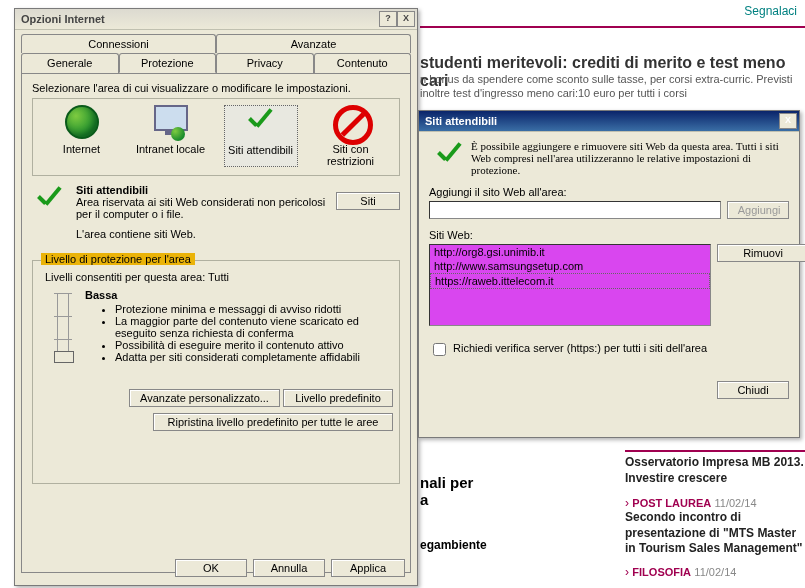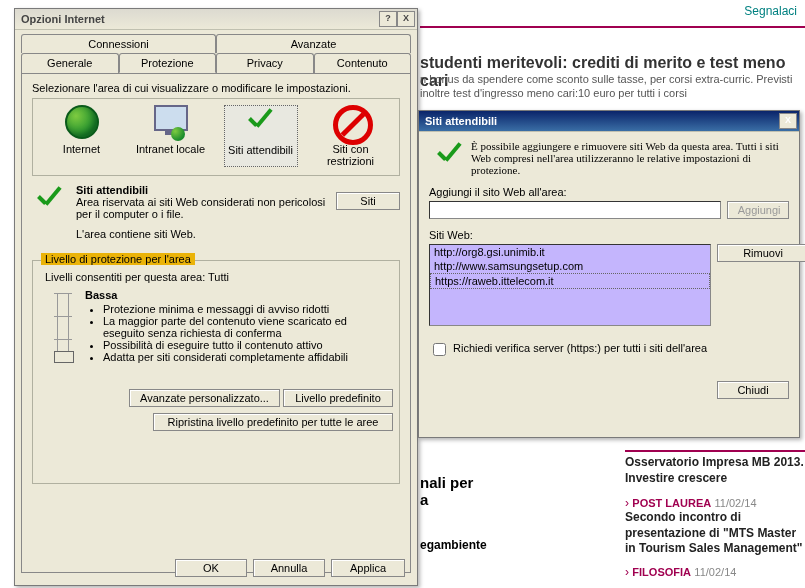--- a/index.html
+++ b/index.html
@@ -71,25 +71,25 @@
 
   .wbtn { background:#ece9d8; border:1px solid #888; padding:2px 10px; font-size:11px; min-width:60px; text-align:center; box-shadow: 1px 1px 0 #fff inset; }
   .wbtn.wide { min-width:130px; }
   .wbtn:disabled, .wbtn.disabled { color:#999; }
 
   .bottom-btns { position:absolute; right:12px; bottom:8px; display:flex; gap:6px; }
   .slider { width:10px; height:70px; border-left:1px solid #999; border-right:1px solid #999; position:relative; margin:4px 12px 0 18px; float:left; }
   .slider .thumb { position:absolute; left:-4px; bottom:0; width:18px; height:10px; background:#ece9d8; border:1px solid #666; }
   .slider .tick { position:absolute; left:-4px; width:18px; height:1px; background:#999; }
   .level-text { margin-left:46px; }
-  .level-text ul { padding-left:14px; margin:2px 4px; }
+  .level-text ul { padding-left:14px; margin:2px 16px; }
 
   .check-big { width:36px; height:36px; float:left; margin-right:6px; }
 
-  .listbox { background:#c4b5fd; border:1px inset #888; width:100%; font-size:11px; }
+  .listbox { background:#d946ef; border:1px inset #888; width:100%; font-size:11px; }
   .listbox div { padding:1px 4px; }
   .listbox div.sel { border:1px dotted #666; }
 
   input[type=text].winput { border:1px inset #888; background:#fff; padding:2px 3px; font-size:11px; width:100%; box-sizing:border-box; }
   input[type=checkbox] { vertical-align:middle; margin-right:4px; }
 
   .small-globe { width:14px; height:14px; border-radius:50%; background: radial-gradient(circle at 30% 30%, #7ecb40, #1a8c2c 70%); position:absolute; }
 
   .section-label { margin:10px 0 3px 0; }
 </style>
@@ -195,21 +195,21 @@
         <div class="tick" style="top:23px;"></div>
         <div class="tick" style="top:46px;"></div>
         <div class="tick" style="top:69px;"></div>
         <div class="thumb"></div>
       </div>
       <div class="level-text">
         <b>Bassa</b>
         <ul>
           <li>Protezione minima e messaggi di avviso ridotti</li>
           <li>La maggior parte del contenuto viene scaricato ed eseguito senza richiesta di conferma</li>
-          <li>Possibilità di eseguire tutto il contenuto attivo</li>
+          <li>Possibilità di eseguire merito il contenuto attivo</li>
           <li>Adatta per siti considerati completamente affidabili</li>
         </ul>
       </div>
       <div style="clear:both;"></div>
       <div style="text-align:right; margin-top:24px;">
         <button class="wbtn wide">Avanzate personalizzato...</button>
         <button class="wbtn" style="min-width:110px;">Livello predefinito</button>
       </div>
       <div style="text-align:right; margin-top:6px;">
         <button class="wbtn" style="min-width:240px;">Ripristina livello predefinito per tutte le aree</button>

